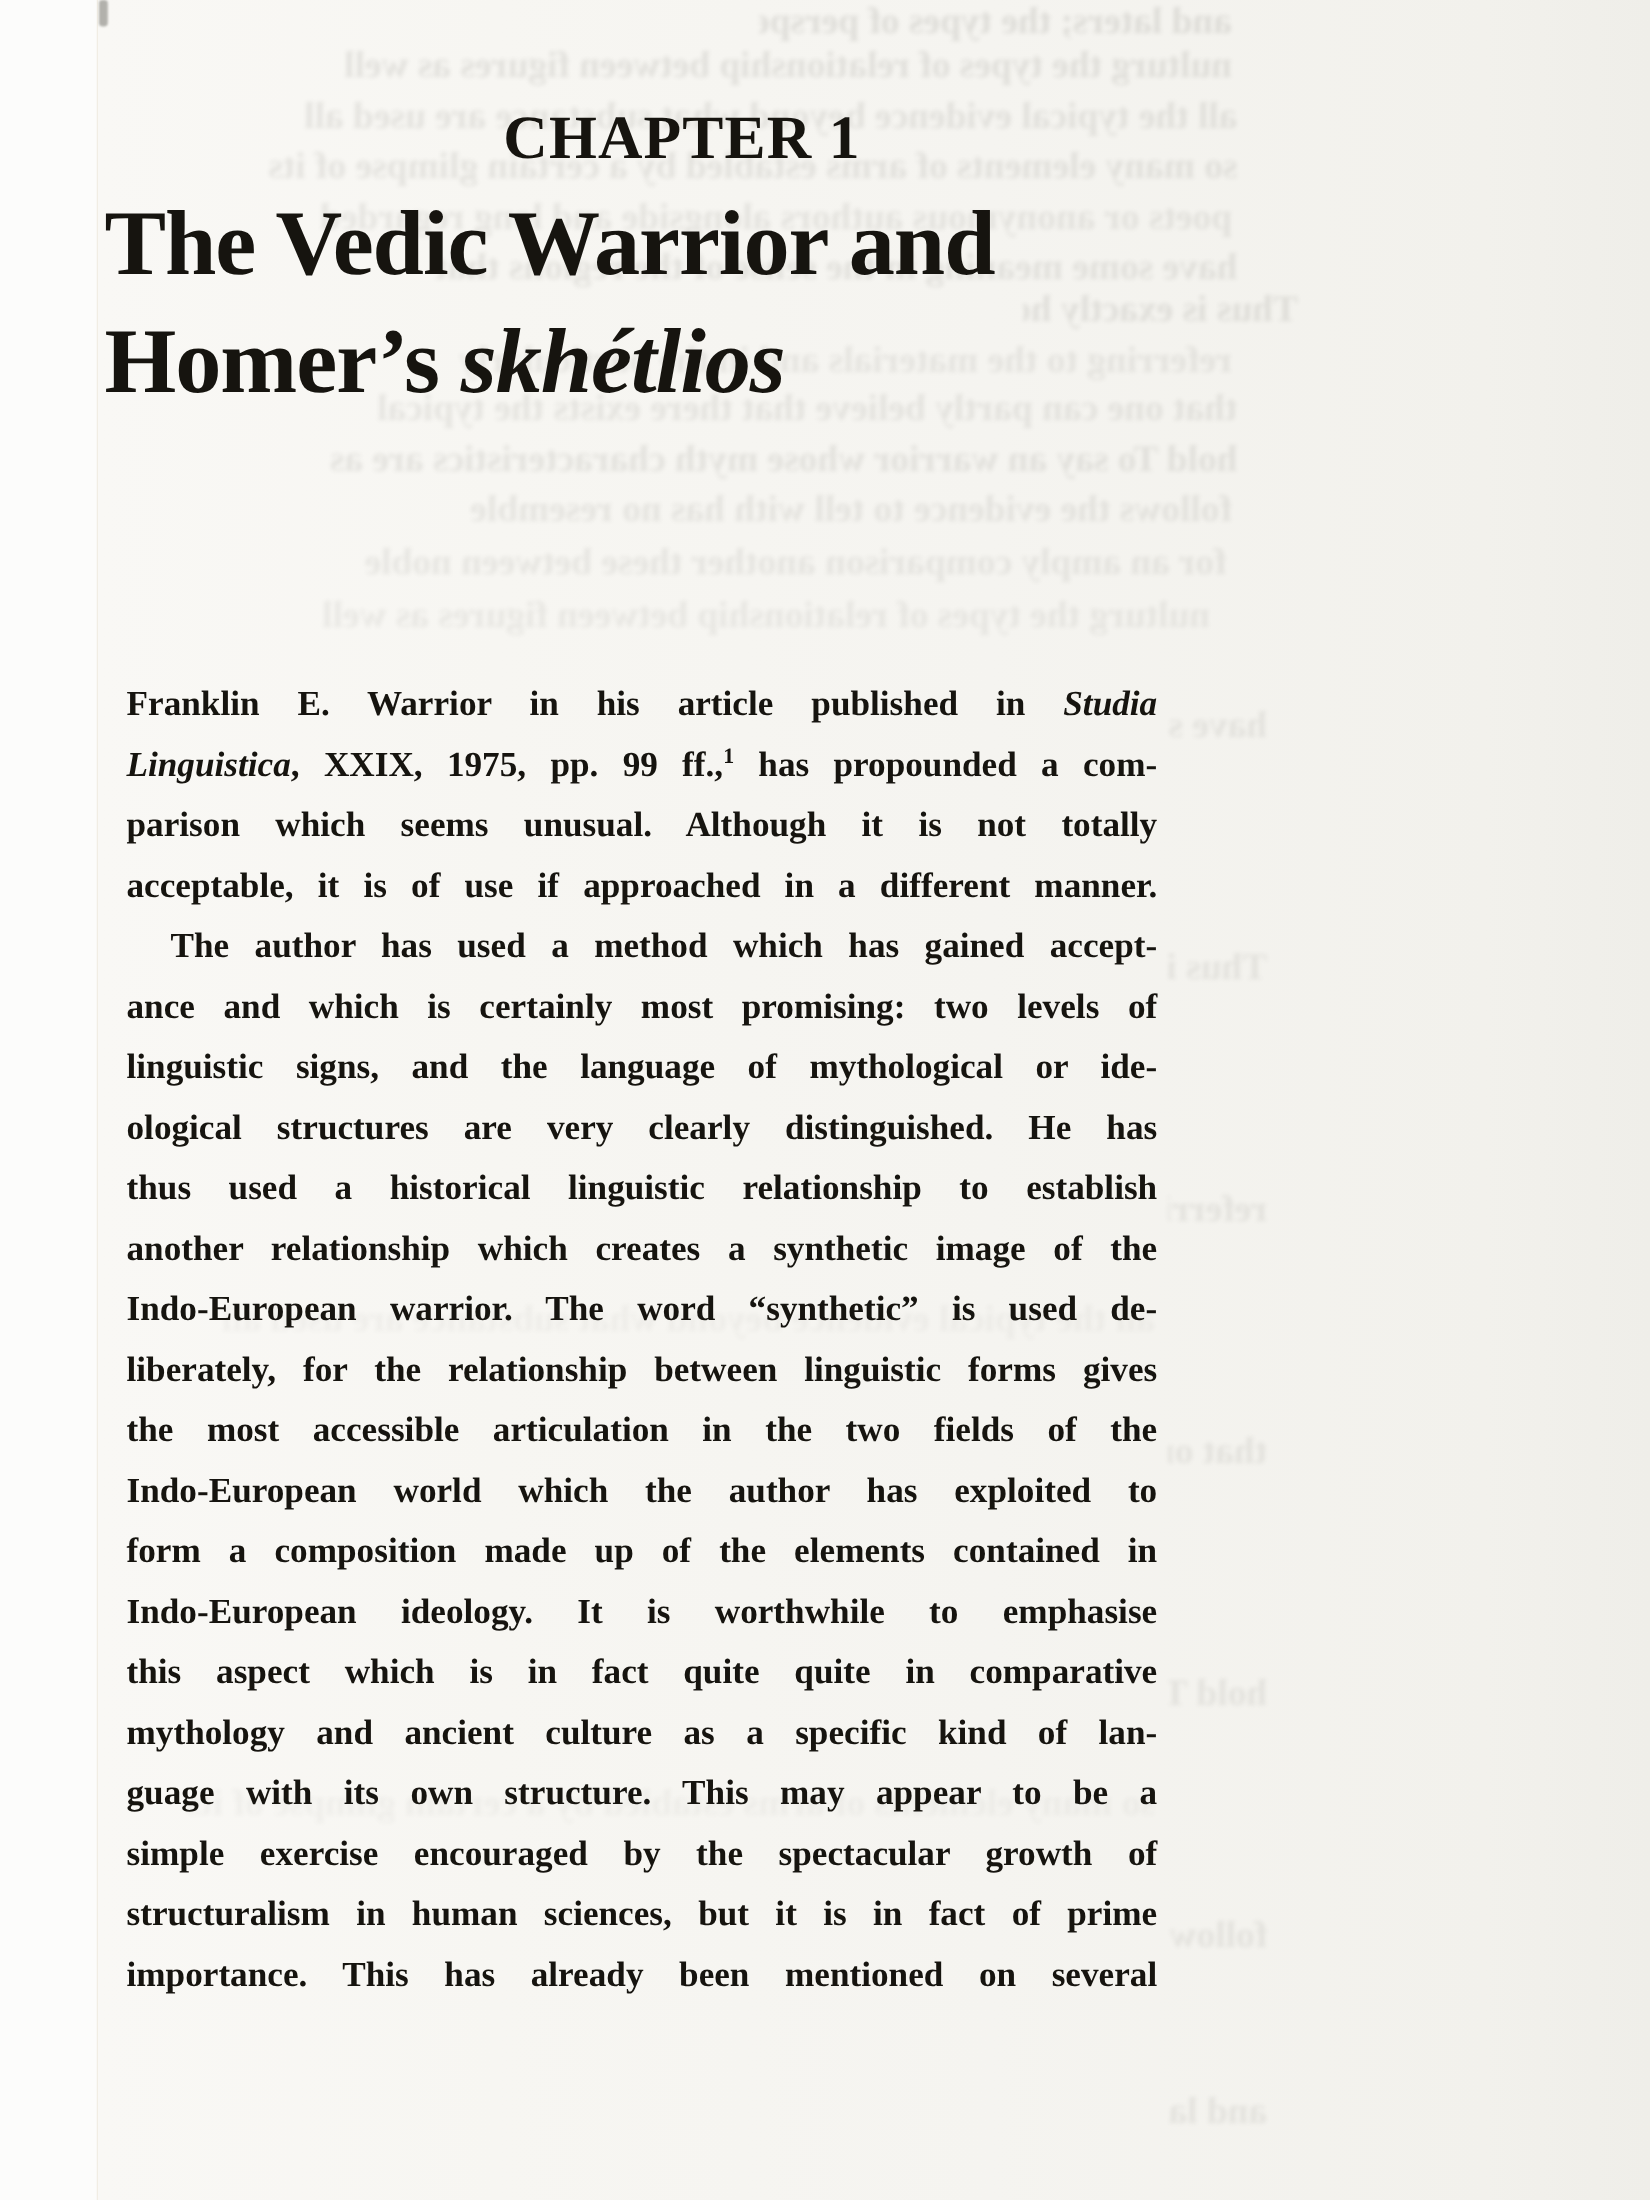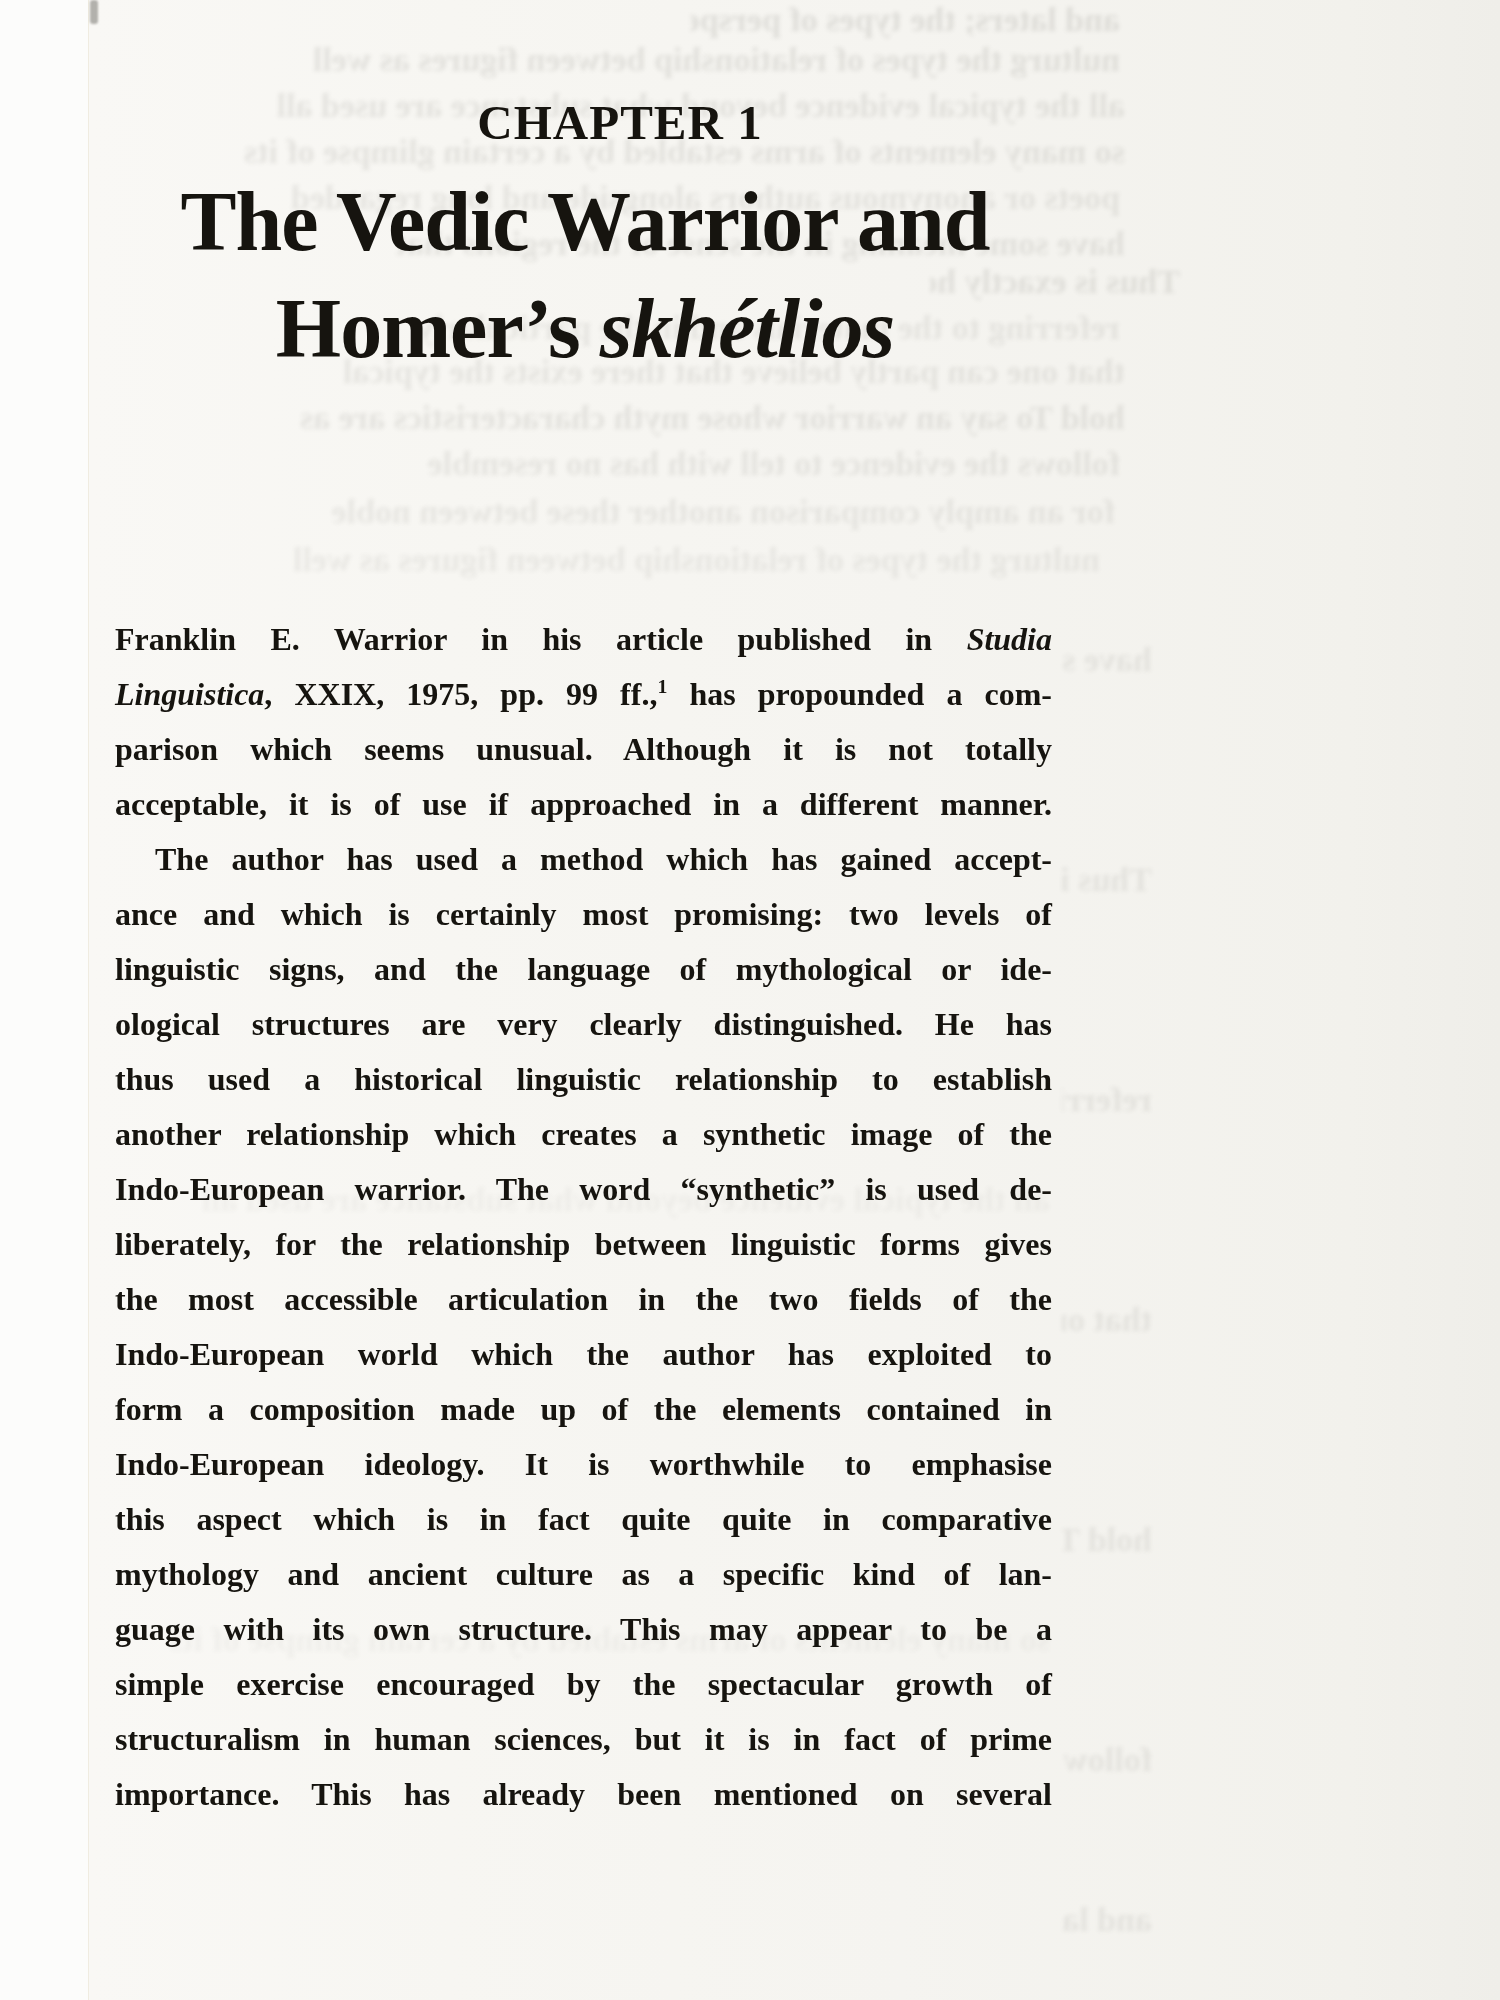--- a/index.html
+++ b/index.html
@@ -28,25 +28,25 @@
     font-weight:600;
     white-space:nowrap; overflow:hidden;
     color:#57554d;
     z-index:1;
     pointer-events:none;
   }
   .content { position:absolute; left:0; top:0; width:100%; height:100%; z-index:2; }
   .chapter-label {
     position:absolute; top:94px; left:140px; width:960px;
     text-align:center;
-    font-size:49px; font-weight:600; letter-spacing:1px;
+    font-size:56px; font-weight:600; letter-spacing:1px;
   }
   .book-title {
     position:absolute; left:95px; width:980px;
-    text-align:center;
+    text-align:left;
     font-size:84px; font-weight:700; letter-spacing:-1px;
     line-height:1;
   }
   .title-1 { top:180px; }
   .title-2 { top:287px; }
   .italic { font-style:italic; }
   .body-text {
     position:absolute; top:612px; left:115px; width:937px;
   }
   .body-line {

